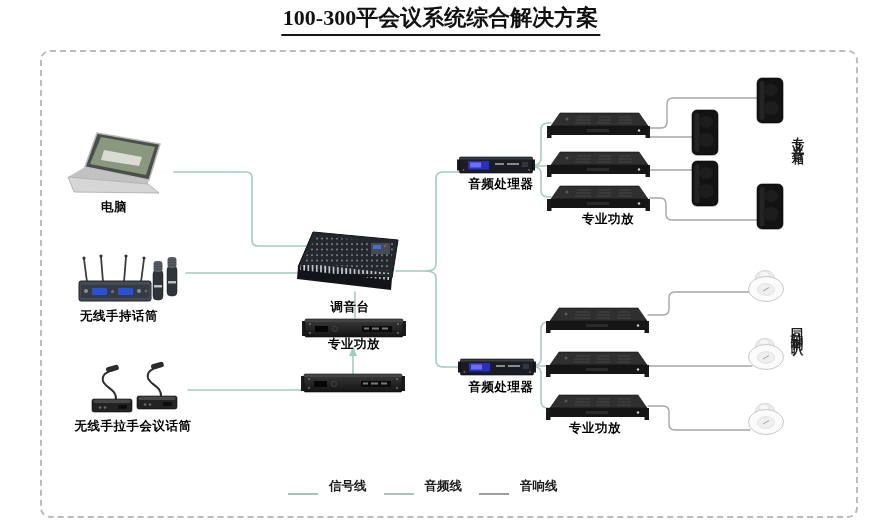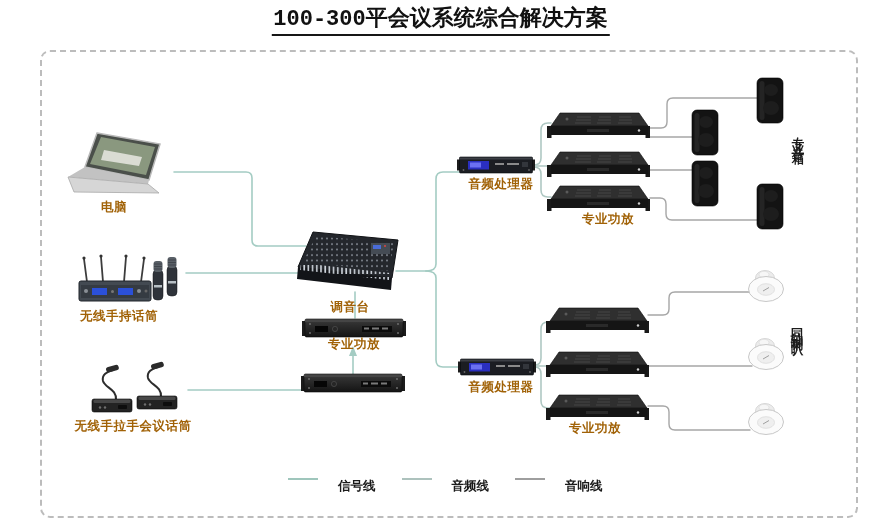--- a/index.html
+++ b/index.html
@@ -1,29 +1,29 @@
 <!DOCTYPE html>
 <html><head>
 <meta charset="utf-8">
 <style>
   html,body{margin:0;padding:0;background:#fff;}
   .stage{position:relative;width:881px;height:530px;background:#fff;overflow:hidden;
          font-family:"Liberation Serif","DejaVu Serif",serif;color:#1a1a1a;}
   .title{position:absolute;left:50%;top:3px;transform:translateX(-50%);
-         font-family:Liberation Mono, monospace;
+         font-family:Liberation Serif, serif;
          font-size:22px;font-weight:bold;color:#111;white-space:nowrap;
          border-bottom:2px solid #161616;padding:0 2px 1px 2px;}
   .frame{position:absolute;left:40px;top:50px;width:814px;height:464px;
          border:2px dashed #bcbcbc;border-radius:10px;}
   svg.gfx{position:absolute;left:0;top:0;}
   .lbl{position:absolute;transform:translateX(-50%);font-size:12.5px;font-weight:600;
-       white-space:nowrap;letter-spacing:0.5px;color:#a16207;z-index:5;}
+       white-space:nowrap;letter-spacing:0.5px;color:#000000;z-index:5;}
   .vlbl{position:absolute;writing-mode:vertical-rl;font-size:12.5px;font-weight:600;
         letter-spacing:5px;color:#1c1c1c;z-index:5;}
-  .legend{position:absolute;left:288px;top:478px;display:flex;align-items:flex-start;z-index:5;gap:9px;}
+  .legend{position:absolute;left:288px;top:478px;display:flex;align-items:flex-end;z-index:5;}
   .legend .sw{display:inline-block;width:30px;height:2px;margin-right:11px;}
   .legend .lg{font-size:12.5px;font-weight:600;margin-right:17px;white-space:nowrap;}
   .company{position:absolute;left:598px;top:476px;font-size:12.5px;font-weight:700;
            letter-spacing:0.5px;white-space:nowrap;z-index:5;}
 </style>
 </head>
 <body>
 
 <div class="stage">
 

